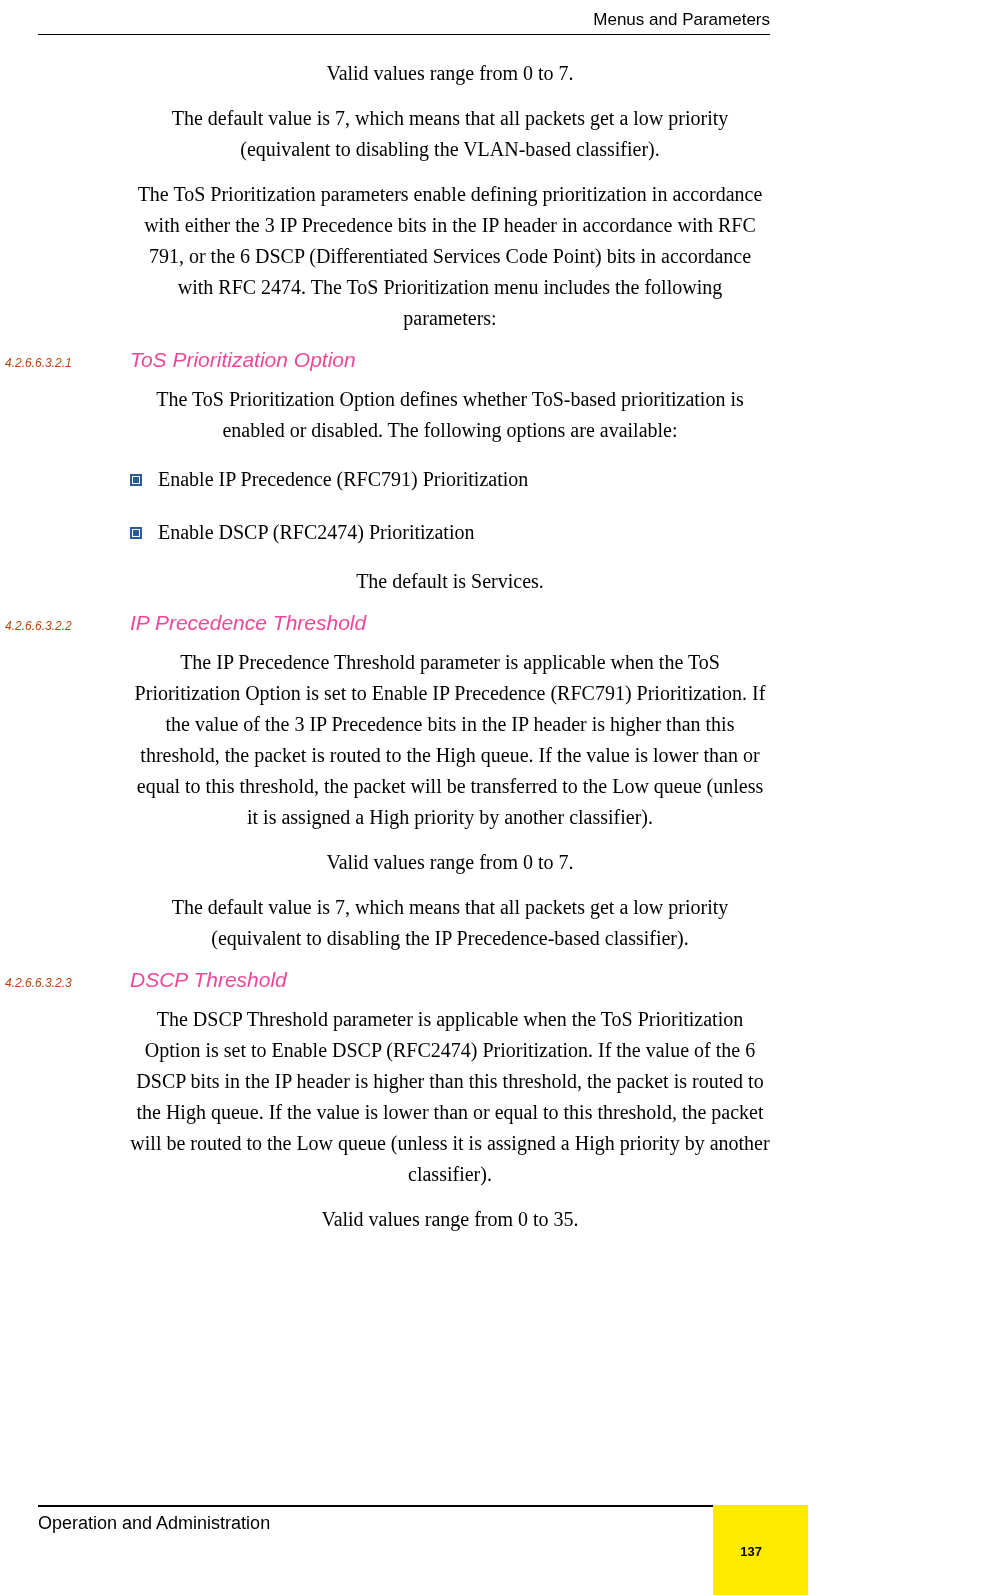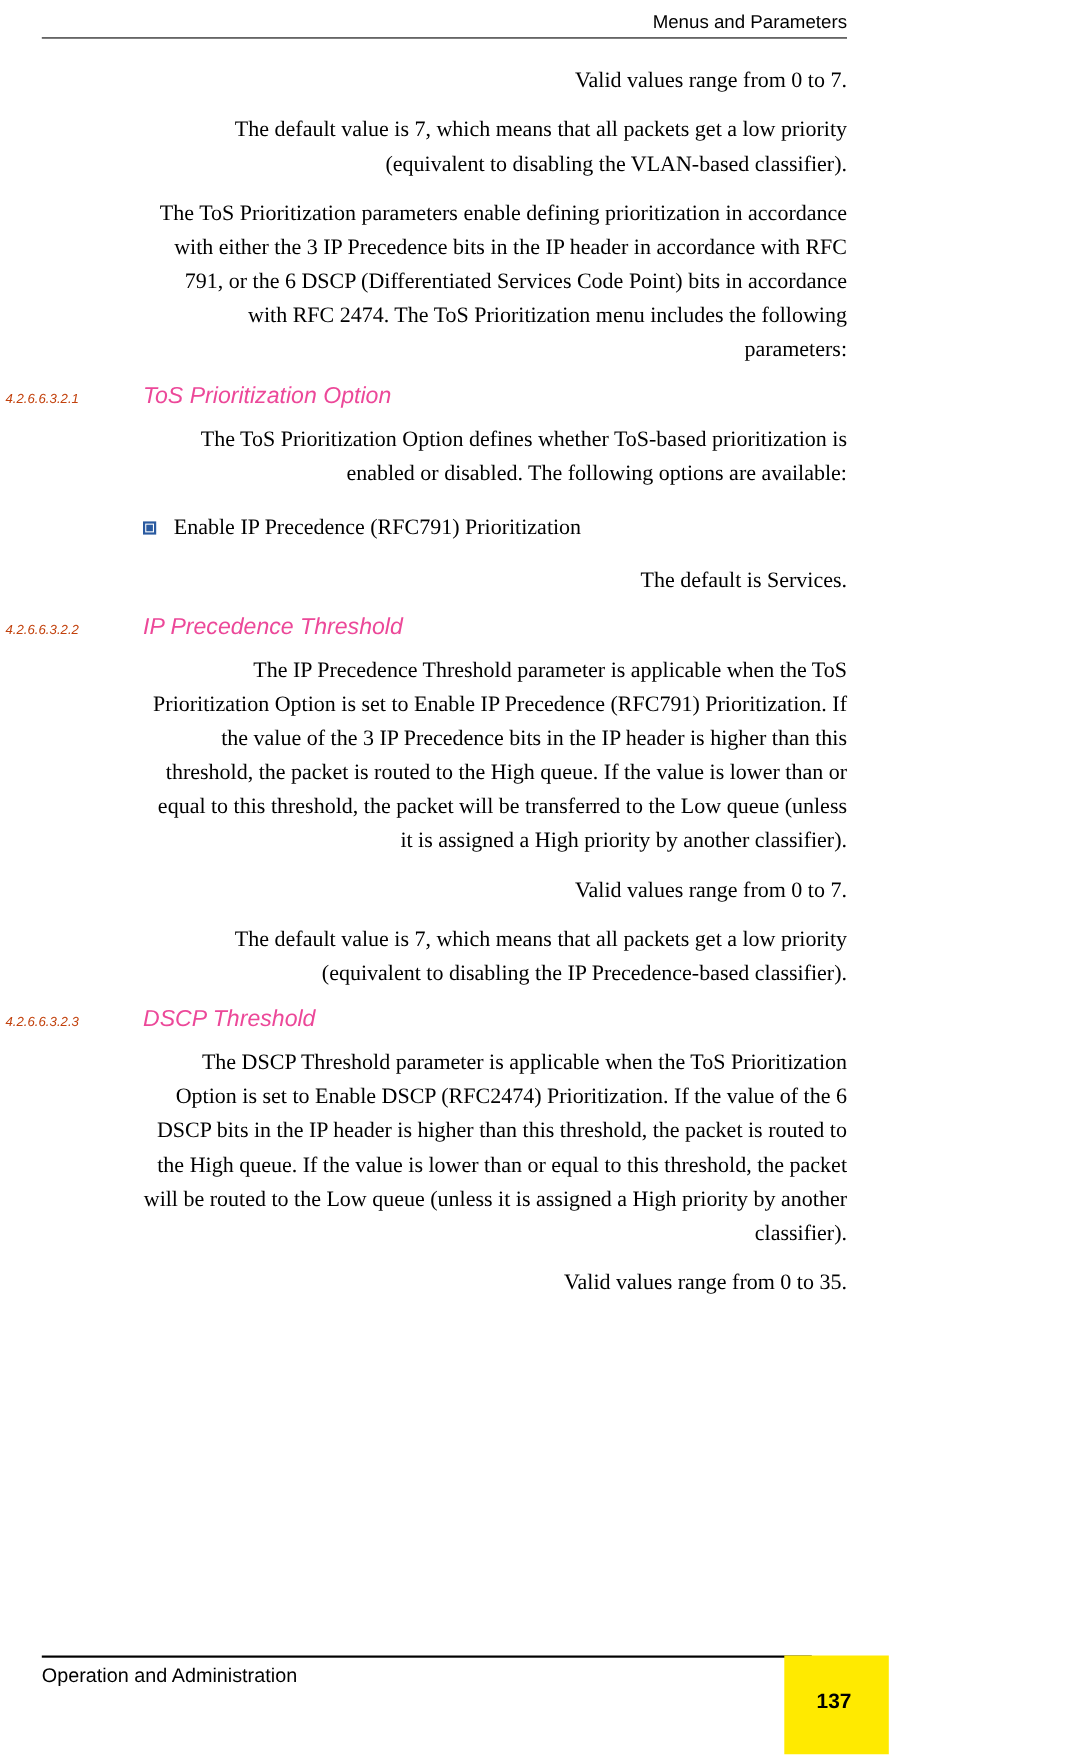--- a/index.html
+++ b/index.html
@@ -1,37 +1,37 @@
 <!DOCTYPE html>
 <html><head>
 <meta charset="utf-8">
 <style>
   * { box-sizing: border-box; margin: 0; padding: 0; }
   html, body { width: 984px; background: #fff; font-family: Georgia, "Times New Roman", serif; color: #000; }
   .page { width: 808px; min-height: 1595px; position: relative; padding: 10px; }
   .header-right { position: absolute; top: 10px; right: 38px; font-family: Arial, Helvetica, sans-serif; font-size: 17px; }
   .header-rule { position: absolute; top: 34px; left: 38px; right: 38px; border-top: 1px solid #000; }
   .content { position: absolute; top: 58px; left: 0; right: 0; padding-left: 130px; padding-right: 38px; }
-  .body-text { font-size: 20px; line-height: 1.55; margin-bottom: 14px; text-align: right; }
+  .body-text { font-size: 20px; line-height: 1.55; margin-bottom: 14px; text-align: center; }
   .section-row { display: flex; align-items: baseline; margin-top: 6px; margin-bottom: 12px; margin-left: -125px; }
   .section-num { font-family: Arial, Helvetica, sans-serif; color: #3a6ea5; font-size: 21px; width: 125px; flex-shrink: 0; }
   .section-title { font-family: Arial, Helvetica, sans-serif; color: #3a6ea5; font-size: 22px; }
   .subsection-row { display: flex; align-items: baseline; margin-top: 6px; margin-bottom: 12px; margin-left: -125px; }
   .sub-num { font-family: Arial, Helvetica, sans-serif; font-style: italic; color: #c2410c; font-size: 12px; width: 125px; flex-shrink: 0; white-space: nowrap; }
   .sub-title { font-family: Arial, Helvetica, sans-serif; font-style: italic; color: #ec4899; font-size: 21px; }
   .bullet-list { margin: 22px 0 22px 0; }
   .bullet-item { display: flex; align-items: center; margin-bottom: 30px; font-size: 20px; }
   .bullet-item:last-child { margin-bottom: 22px; }
   .bullet-marker { width: 12px; height: 12px; background: #fff; border: 2px solid #2a5aa0; margin-right: 16px; flex-shrink: 0; position: relative; }
   .bullet-marker::after { content: ""; position: absolute; inset: 1px; background: #2a5aa0; }
   .footer { position: absolute; bottom: 0; left: 0; right: 0; height: 90px; border-radius: 10px; }
   .footer-rule { position: absolute; top: 0; left: 38px; width: 700px; border-top: 2px solid #000; }
   .footer-left { position: absolute; top: 8px; left: 38px; font-family: Arial, Helvetica, sans-serif; font-size: 18px; }
   .footer-yellow { position: absolute; right: 0; bottom: 0; width: 95px; height: 90px; background: #ffea00; }
-  .footer-pagenum { position: absolute; right: 34px; bottom: 36px; font-family: Arial, Helvetica, sans-serif; font-weight: bold; font-size: 19px; color: #000; }
+  .footer-pagenum { position: absolute; right: 46px; bottom: 36px; font-family: Arial, Helvetica, sans-serif; font-weight: bold; font-size: 13px; color: #000; }
 </style>
 </head>
 <body>
 
 <div class="page">
 
   <div class="header-right">Menus and Parameters</div>
   <div class="header-rule"></div>
 
   <div class="content">
@@ -44,20 +44,24 @@
     <div class="subsection-row">
       <span class="sub-num">4.2.6.6.3.2.1</span>
       <span class="sub-title">ToS Prioritization Option</span>
     </div>
     <p class="body-text">The ToS Prioritization Option defines whether ToS-based prioritization is enabled or disabled. The following options are available:</p>
 
     <div class="bullet-list">
       <div class="bullet-item">
         <span class="bullet-marker"></span>
         <span>Enable IP Precedence (RFC791) Prioritization</span>
+      </div>
+      <div class="bullet-item">
+        <span class="bullet-marker"></span>
+        <span>Enable DSCP (RFC2474) Prioritization</span>
       </div>
     </div>
 
     <p class="body-text">The default is Services.</p>
 
     <div class="subsection-row">
       <span class="sub-num">4.2.6.6.3.2.2</span>
       <span class="sub-title">IP Precedence Threshold</span>
     </div>
     <p class="body-text">The IP Precedence Threshold parameter is applicable when the ToS Prioritization Option is set to Enable IP Precedence (RFC791) Prioritization. If the value of the 3 IP Precedence bits in the IP header is higher than this threshold, the packet is routed to the High queue. If the value is lower than or equal to this threshold, the packet will be transferred to the Low queue (unless it is assigned a High priority by another classifier).</p>

